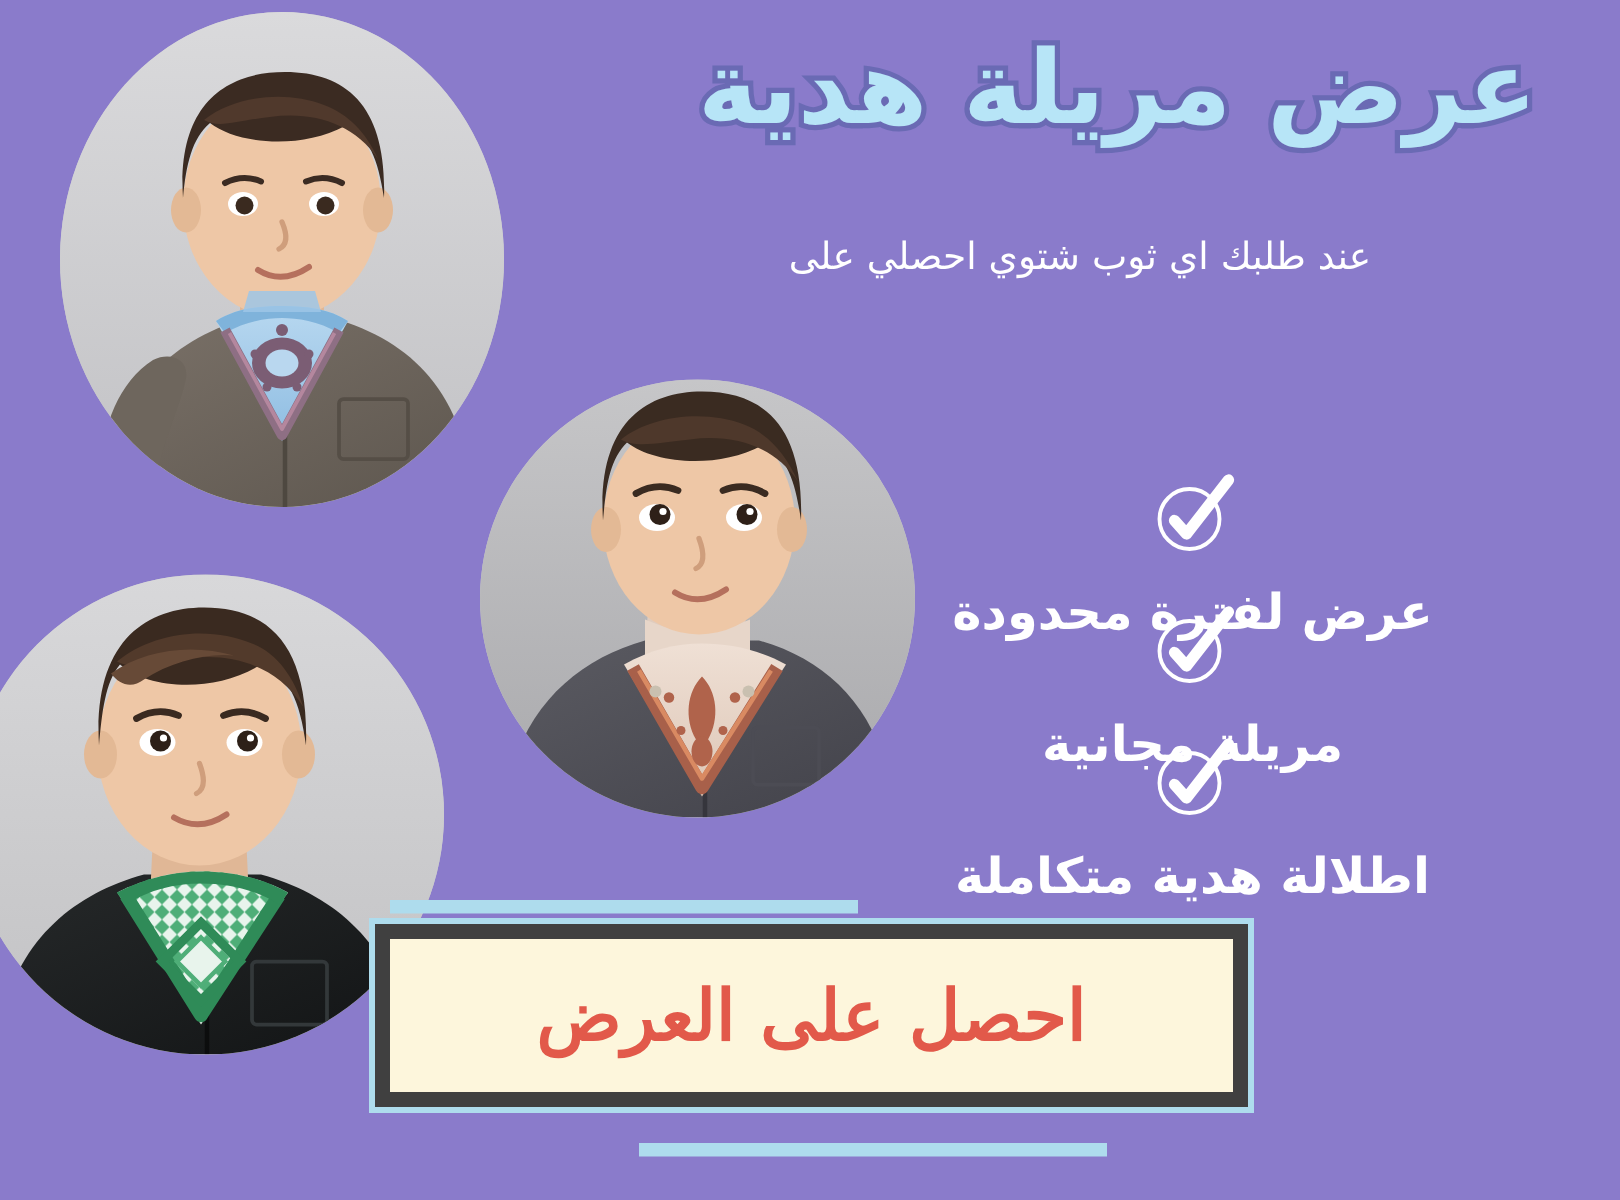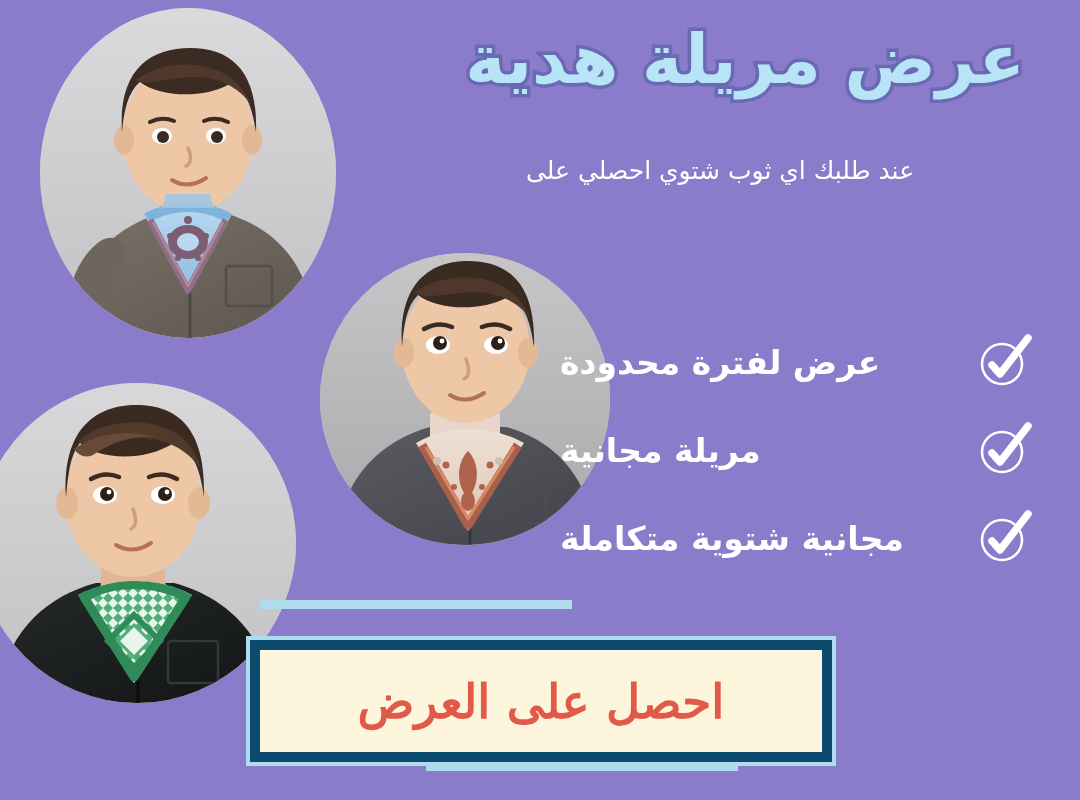--- a/index.html
+++ b/index.html
@@ -58,23 +58,23 @@
     line-height:1.52;
   }
 
   
   .bullets {
     position:absolute;
     left:560px; top:318px; width:470px;
   }
   .bullet {
     display:flex;
-    flex-direction:row;
+    flex-direction:column;
     align-items:center;
-    justify-content:space-between;
+    justify-content:flex-start;
     gap:18px;
     height:88px;
   }
   .bullet-check {
     flex:0 0 auto;
     width:52px; height:52px;
     position:relative;
   }
   .bullet-check svg { display:block; width:52px; height:52px; overflow:visible; }
   .bullet-text {
@@ -90,25 +90,25 @@
   .deco-bar {
     position:absolute;
     height:9px;
     background:#aedced;
   }
   .deco-bar-top    { left:14px;  top:4px;   width:312px; }
   .deco-bar-bottom { left:180px; top:166px; width:312px; }
 
   .cta-frame {
     position:absolute;
-    left:0; top:40px;
+    left:0; top:16px;
     width:590px; height:130px;
     border:4px solid #aedced;
     padding:10px;
-    background:#0c4a6e;
+    background:#404040;
   }
   .cta-panel {
     width:100%; height:100%;
     background:#fdf6dc;
     display:flex;
     align-items:center;
     justify-content:center;
   }
   .cta-label {
     font-family:"DejaVu Serif","Liberation Serif",serif;
@@ -326,21 +326,21 @@
       <span class="bullet-text">مريلة مجانية</span>
     </div>
 
     <div class="bullet">
       <span class="bullet-check">
         <svg viewBox="0 0 52 52" aria-hidden="true">
           <circle cx="24" cy="28" r="20" fill="none" stroke="#ffffff" stroke-width="2.6"></circle>
           <path d="M14 29 L22 38 L50 2" fill="none" stroke="#ffffff" stroke-width="7.5" stroke-linecap="round" stroke-linejoin="round"></path>
         </svg>
       </span>
-      <span class="bullet-text">مجانية شتوية متكاملة</span>
+      <span class="bullet-text">اطلالة هدية متكاملة</span>
     </div>
 
   </div>
 
   <div class="cta-wrap">
     <div class="deco-bar deco-bar-top"></div>
     <div class="cta-frame">
       <div class="cta-panel">
         <span class="cta-label">احصل على العرض</span>
       </div>

